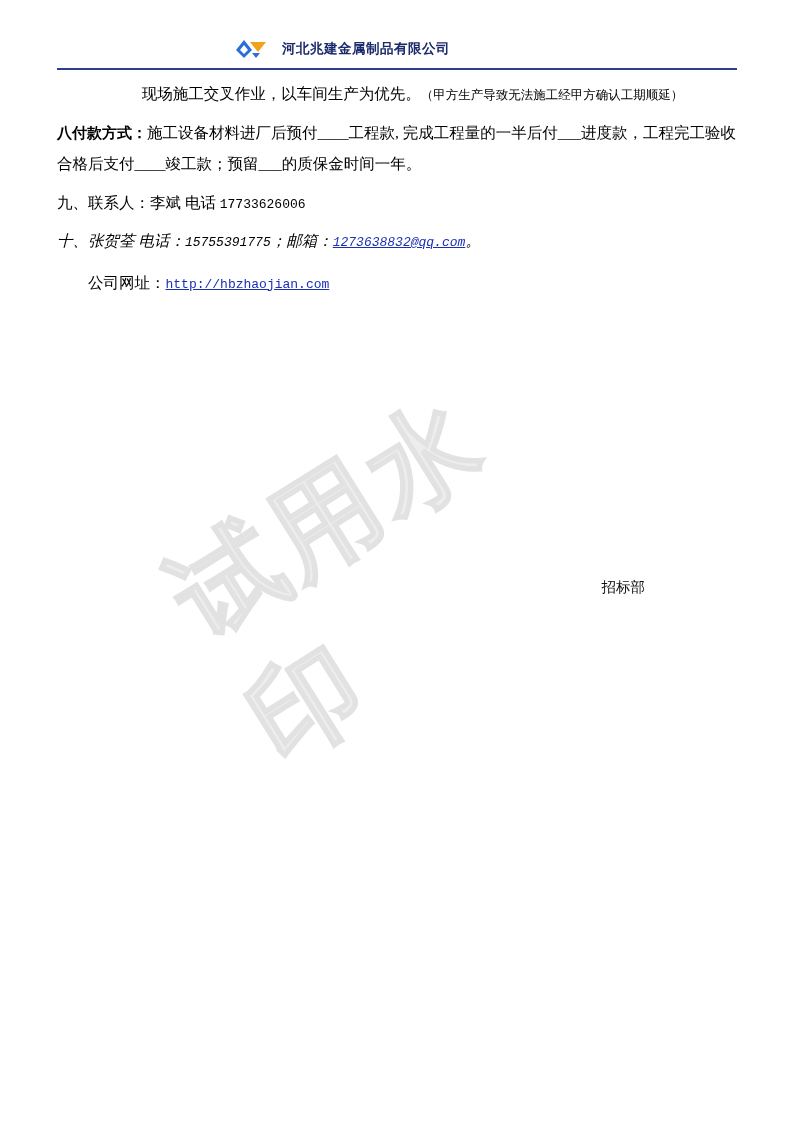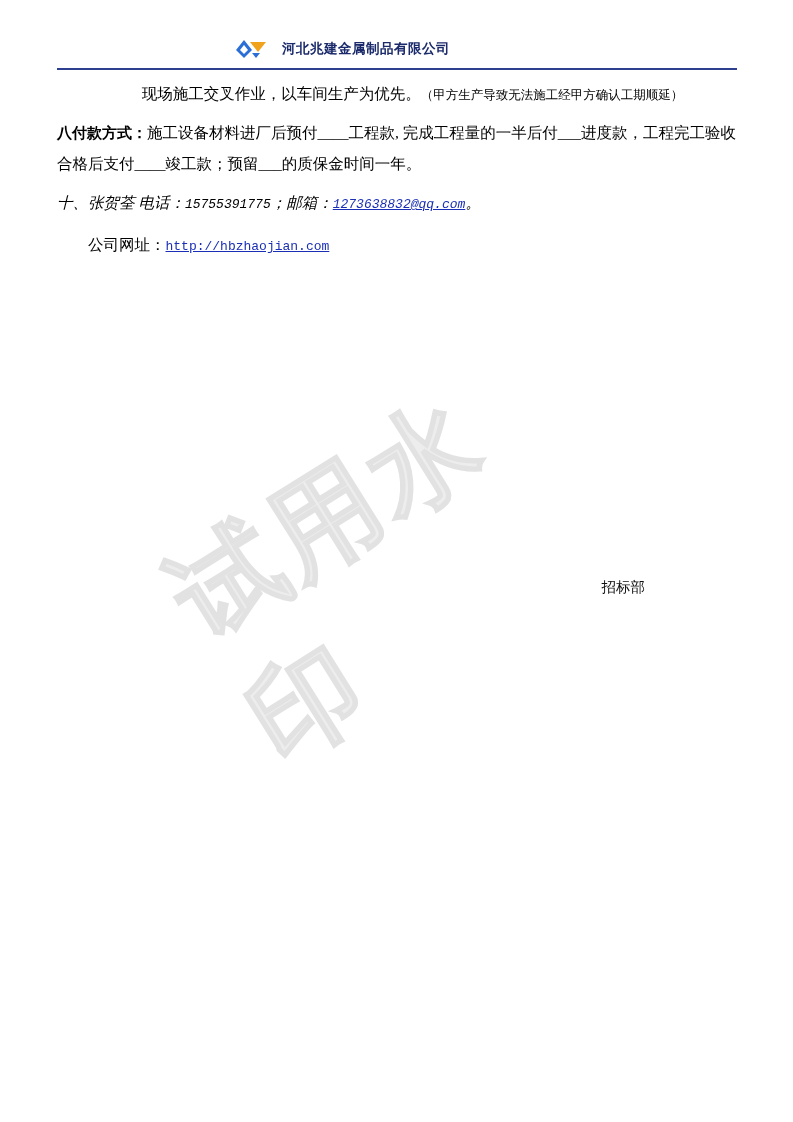--- a/index.html
+++ b/index.html
@@ -152,20 +152,23 @@
 
   <p class="para p1 p-indent">
     <span>现场施工交叉作业，以车间生产为优先。</span><span class="small-note">（甲方生产导致无法施工经甲方确认工期顺延）</span>
   </p>
 
 
   <p class="para p3">
     <span class="bold-head">八付款方式：</span><span>施工设备材料进厂后预付____工程款, 完成工程量的一半后付___进度款，工程完工验收合格后支付____竣工款；预留___的质保金时间一年。</span>
   </p>
 
+  <p class="para p4">
+    <span>九、联系人：李斌 电话 </span><span class="mono">17733626006</span>
+  </p>
 
   <p class="para p5">
     <span>十、张贺荃 电话：</span><span class="mono">15755391775</span><span>；邮箱：</span><a class="link" href="#">1273638832@qq.com</a><span>。</span>
   </p>
 
   <p class="para p6">
     <span>公司网址：</span><a class="link" href="#">http://hbzhaojian.com</a>
   </p>
 
   <div class="sign">

